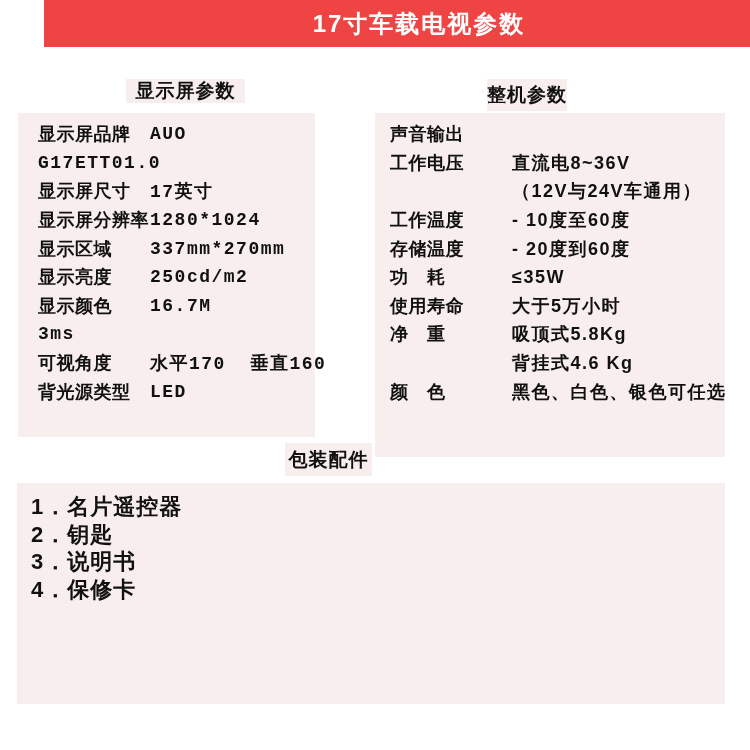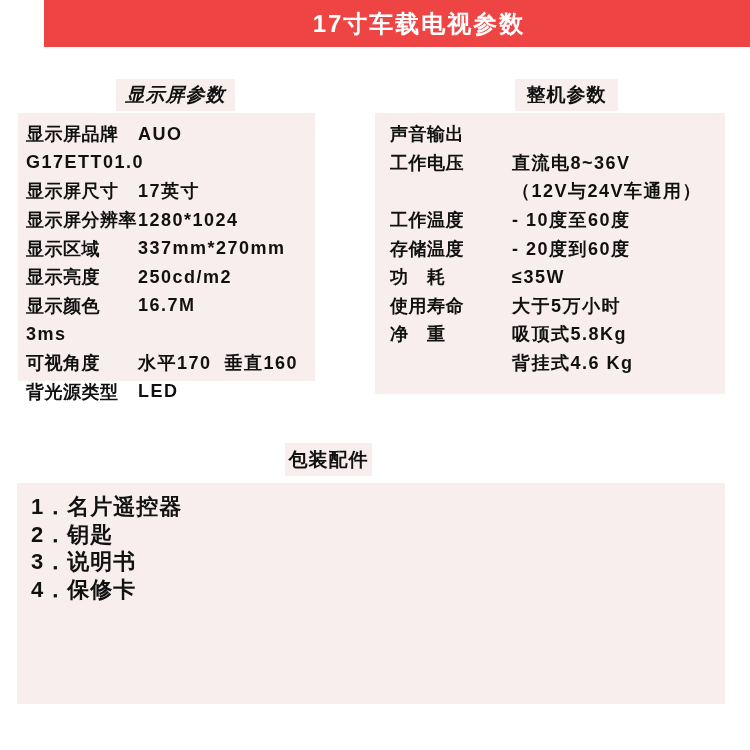--- a/index.html
+++ b/index.html
@@ -37,31 +37,31 @@
   .section-heading {
     position: absolute;
     background: #f8eeed;
     display: flex;
     align-items: center;
     justify-content: center;
     font-size: 19px;
     letter-spacing: 1px;
     color: #111111;
   }
-  #heading-display { left: 116px; top: 79px;  width: 119px; height: 32px; font-style: italic; }
-  #heading-machine { left: 515px; top: 79px;  width: 103px; height: 32px; }
+  #heading-display { left: 126px; top: 79px;  width: 119px; height: 24px; }
+  #heading-machine { left: 487px; top: 79px;  width: 80px; height: 32px; }
   #heading-package { left: 285px; top: 443px; width: 87px; height: 33px; }
   
   .panel {
     position: absolute;
     background: #f8eeed;
     box-sizing: border-box;
   }
-  #panel-display { left: 18px;  top: 113px; width: 297px; height: 268px; padding: 7px 0 0 8px; }
-  #panel-machine { left: 375px; top: 113px; width: 350px; height: 281px; padding: 7px 0 4px 15px; }
+  #panel-display { left: 18px;  top: 113px; width: 297px; height: 324px; padding: 7px 0 0 20px; font-family: Liberation Mono, monospace; }
+  #panel-machine { left: 375px; top: 113px; width: 350px; height: 344px; padding: 7px 0 4px 15px; }
   #panel-package { left: 17px;  top: 483px; width: 708px; height: 221px; padding: 10px 0 0 14px; }
   .spec-row {
     display: flex;
     align-items: center;
     height: 28.6px;
     font-size: 18px;
     white-space: pre;
   }
   #panel-display .spec-label { flex: 0 0 112px; }
   #panel-machine .spec-label { flex: 0 0 122px; }
@@ -104,20 +104,21 @@
   <div class="panel" id="panel-machine">
     <div class="spec-row"><span class="spec-label">声音输出</span></div>
     <div class="spec-row"><span class="spec-label">工作电压</span><span class="spec-value">直流电8~36V</span></div>
     <div class="spec-row"><span class="spec-label"></span><span class="spec-value">（12V与24V车通用）</span></div>
     <div class="spec-row"><span class="spec-label">工作温度</span><span class="spec-value">- 10度至60度</span></div>
     <div class="spec-row"><span class="spec-label">存储温度</span><span class="spec-value">- 20度到60度</span></div>
     <div class="spec-row"><span class="spec-label">功　耗</span><span class="spec-value">≤35W</span></div>
     <div class="spec-row"><span class="spec-label">使用寿命</span><span class="spec-value">大于5万小时</span></div>
     <div class="spec-row"><span class="spec-label">净　重</span><span class="spec-value">吸顶式5.8Kg</span></div>
     <div class="spec-row"><span class="spec-label"></span><span class="spec-value">背挂式4.6 Kg</span></div>
+    <div class="spec-row"><span class="spec-label">颜　色</span><span class="spec-value">黑色、白色、银色可任选</span></div>
   </div>
 
   <div class="section-heading" id="heading-package">包装配件</div>
 
   <div class="panel" id="panel-package">
     <div class="pkg-item">1．名片遥控器</div>
     <div class="pkg-item">2．钥匙</div>
     <div class="pkg-item">3．说明书</div>
     <div class="pkg-item">4．保修卡</div>
   </div>

